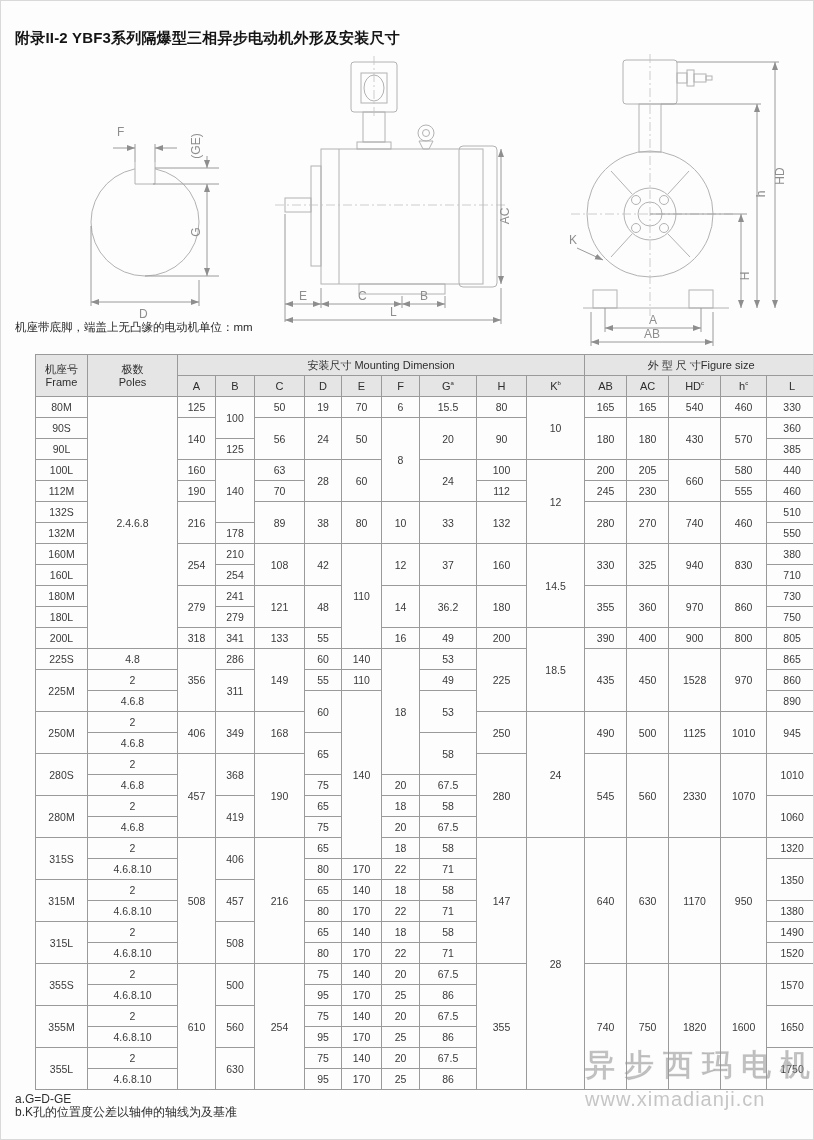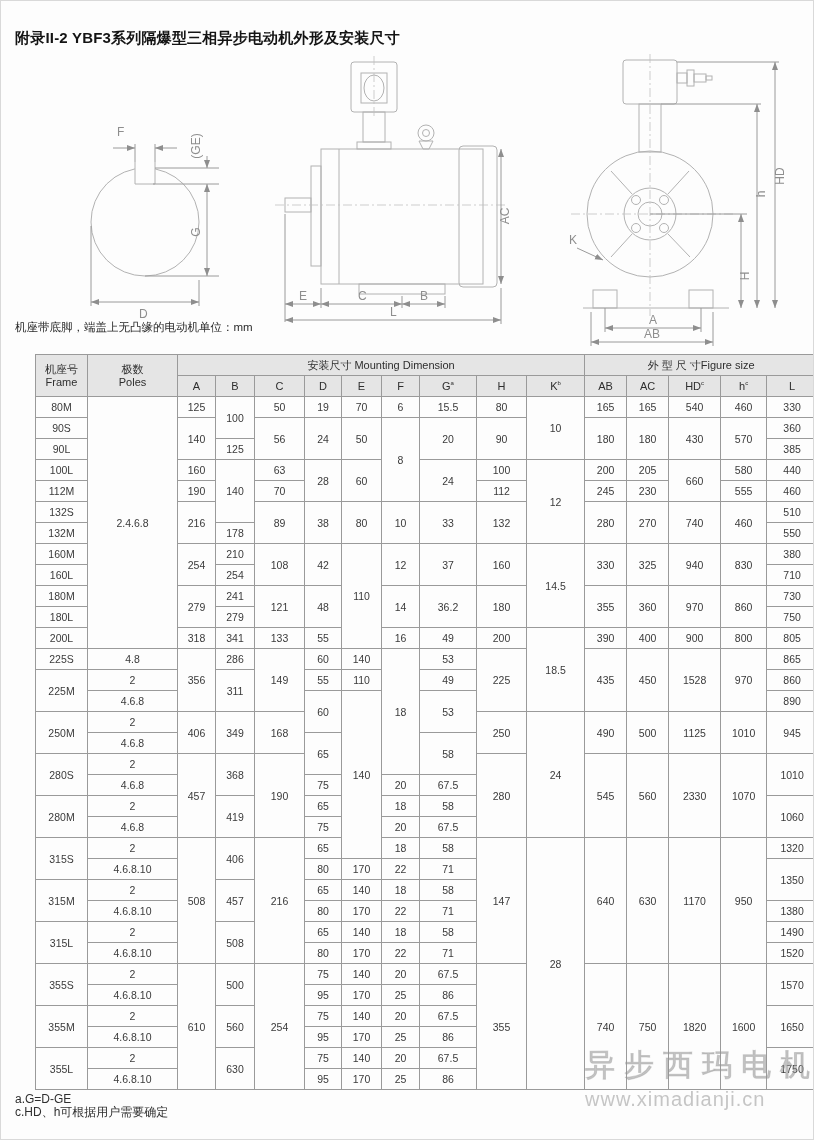--- a/index.html
+++ b/index.html
@@ -552,20 +552,20 @@
           <td>95</td>
           <td>170</td>
           <td>25</td>
           <td>86</td>
         </tr>
       </tbody>
   </table>
 
   <div class="footnotes" id="footnotes">
       <div>a.G=D-GE</div>
-      <div>c.HD、h可根据用户需要确定</div>
+      <div>b.K孔的位置度公差以轴伸的轴线为及基准</div>
     </div>
 
   <div class="watermark">
     <div class="wm1">异步西玛电机</div>
     <div class="wm2">www.ximadianji.cn</div>
   </div>
 </div>
 
 </body></html>

